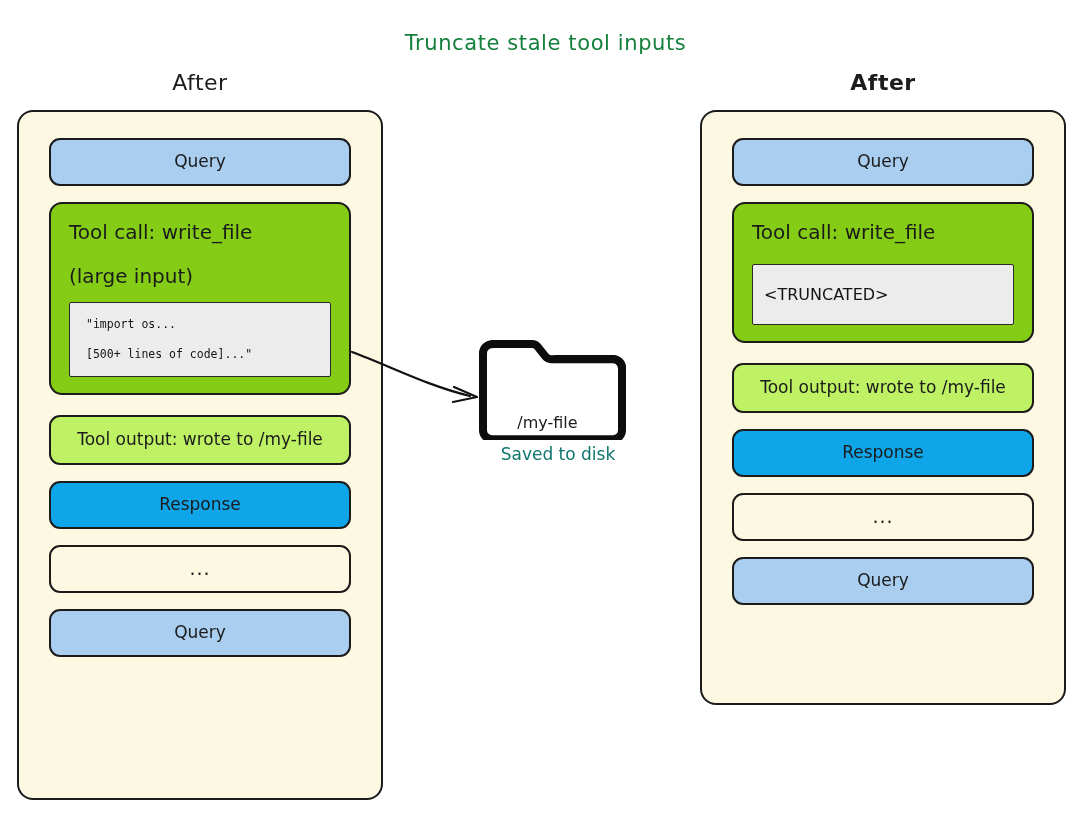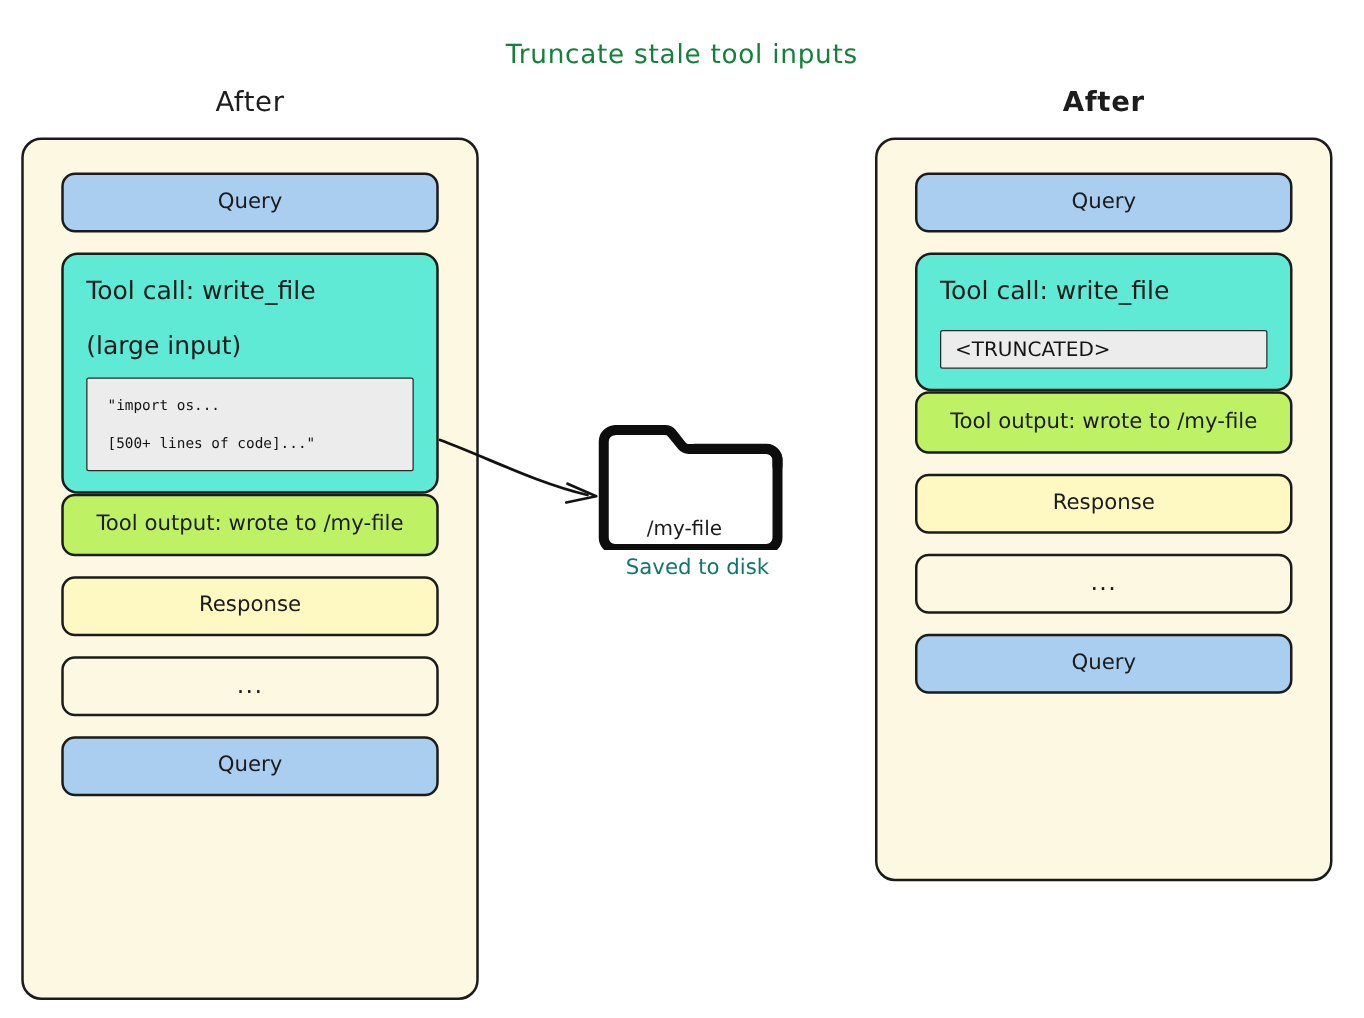--- a/index.html
+++ b/index.html
@@ -69,37 +69,37 @@
     justify-content: center;
     align-items: center;
     text-align: right;
     font-size: 17px;
     line-height: 1.25;
     color: #1b1b1b;
     margin-bottom: 16px;
     padding: 5px 10px;
   }
   .block.query    { background: #a9ceef; min-height: 48px; }
-  .block.response { background: #fef9c3; min-height: 48px; }
+  .block.response { background: #0ea5e9; min-height: 48px; }
   .block.output   { background: #bef264; min-height: 50px; }
   .block.ellipsis { background: #fdf8e1; min-height: 48px; }
   .block.ellipsis .dots {
     font-size: 19px;
     letter-spacing: 1px;
     line-height: 0.6;
   }
 
   
   .toolcall {
     box-sizing: border-box;
-    background: #5eead4;
+    background: #84cc16;
     border: 2.3px solid #1b1b1b;
     border-radius: 13px;
     padding: 16px 18px 16px 18px;
-    margin-bottom: 0;
+    margin-bottom: 20px;
     display: flex;
     flex-direction: column;
     align-items: flex-start;
   }
   .toolcall .tc-line {
     font-size: 20px;
     color: #1b1b1b;
     line-height: 1.2;
   }
   .toolcall .tc-line.first { margin-bottom: 20px; }
@@ -121,21 +121,21 @@
   .codebox .code-line + .code-line { margin-top: 16px; }
 
   .truncbox {
     box-sizing: border-box;
     width: 100%;
     background: #ececec;
     border: 1.8px solid #2a2a2a;
     border-radius: 2px;
     font-size: 16px;
     color: #141414;
-    padding: 5px 11px;
+    padding: 20px 11px;
     text-align: left;
   }
 
   
   #folder-group {
     position: absolute;
     left: 470px;
     top: 330px;
     width: 170px;
     height: 145px;

